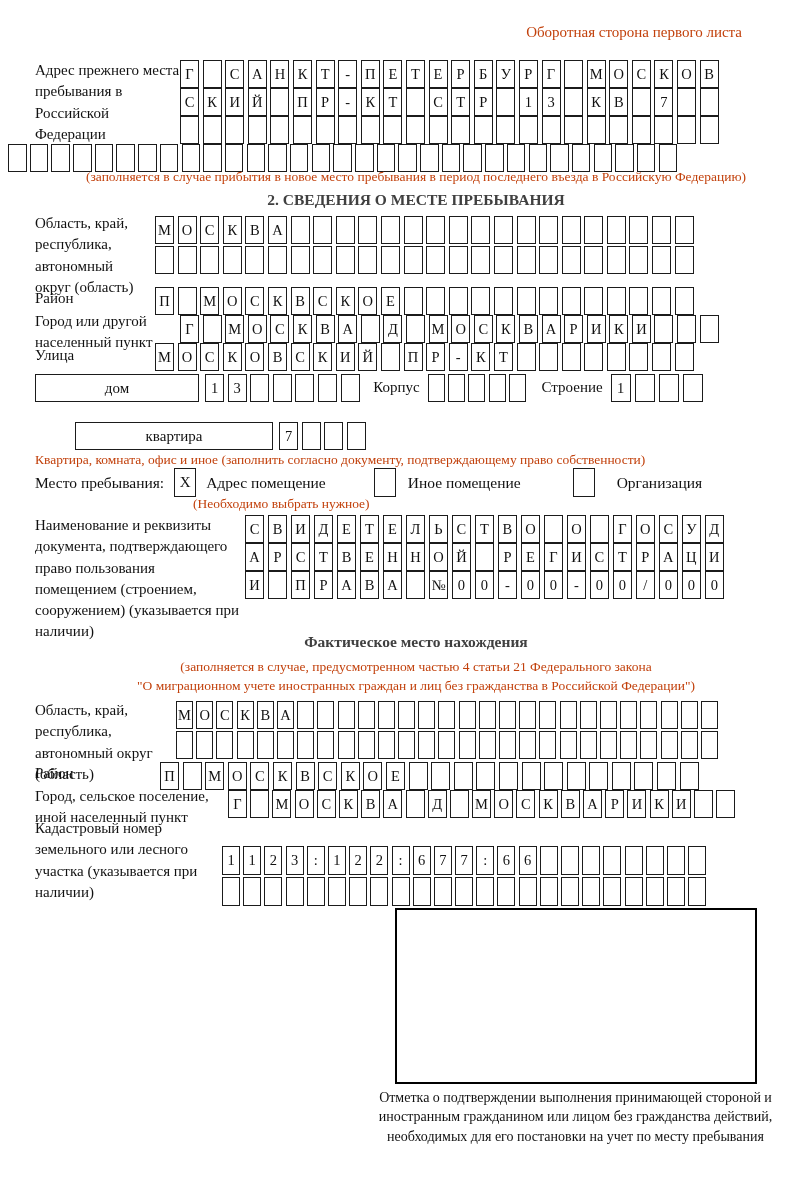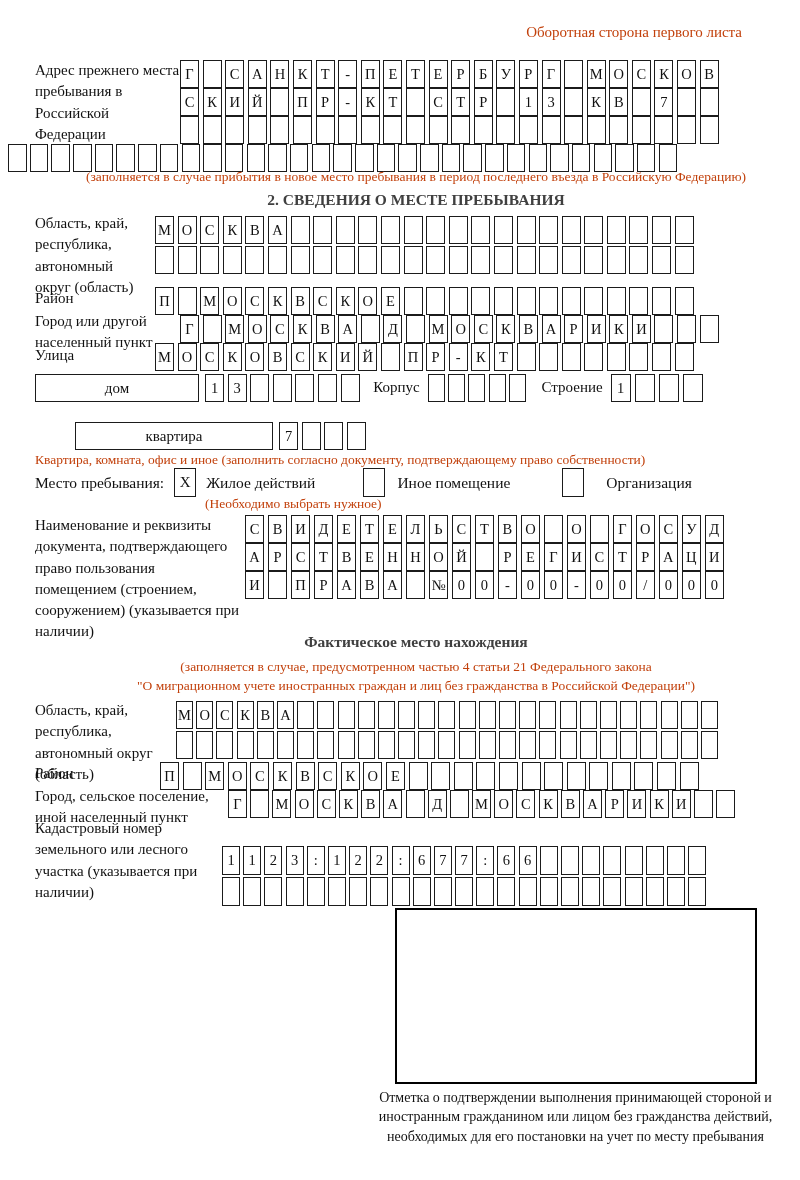--- a/index.html
+++ b/index.html
@@ -338,27 +338,27 @@
         <span class="cell"></span>
         <span class="cell"></span>
         <span class="cell"></span>
       </span>
   </div>
   <div class="abs cap" style="left:35px; top:436px;margin-top:16px;">Квартира, комната, офис и иное (заполнить согласно документу, подтверждающему право собственности)</div>
 
   <div class="abs stayrow" style="left:35px; top:468px;">
     <span>Место пребывания:</span>
     <span class="ckbox" style="margin-left:10px;">X</span>
-    <span style="margin-left:10px;">Жилое действий</span>
+    <span style="margin-left:10px;">Адрес помещение</span>
     <span class="ckbox" style="margin-left:48px;"></span>
     <span style="margin-left:12px;font-family:Liberation Serif, serif;">Иное помещение</span>
     <span class="ckbox" style="margin-left:52px;"></span>
     <span style="margin-left:22px;">Организация</span>
   </div>
-  <div class="abs cap" style="left:205px; top:496px;">(Необходимо выбрать нужное)</div>
+  <div class="abs cap" style="left:193px; top:496px;">(Необходимо выбрать нужное)</div>
 
   <div class="abs lbl" style="left:35px; top:515px; width:205px;">Наименование и реквизиты документа, подтверждающего право пользования помещением (строением, сооружением) (указывается при наличии)</div>
   <div class="abs grid g-doc" style="left:245px; top:515px;">
       <span class="cell">С</span>
       <span class="cell">В</span>
       <span class="cell">И</span>
       <span class="cell">Д</span>
       <span class="cell">Е</span>
       <span class="cell">Т</span>
       <span class="cell">Е</span>

